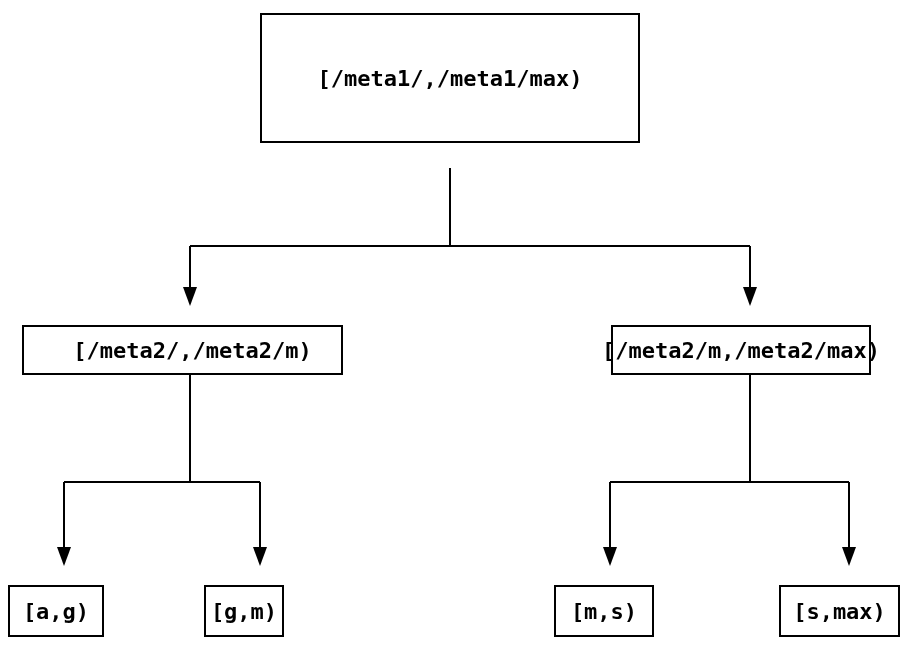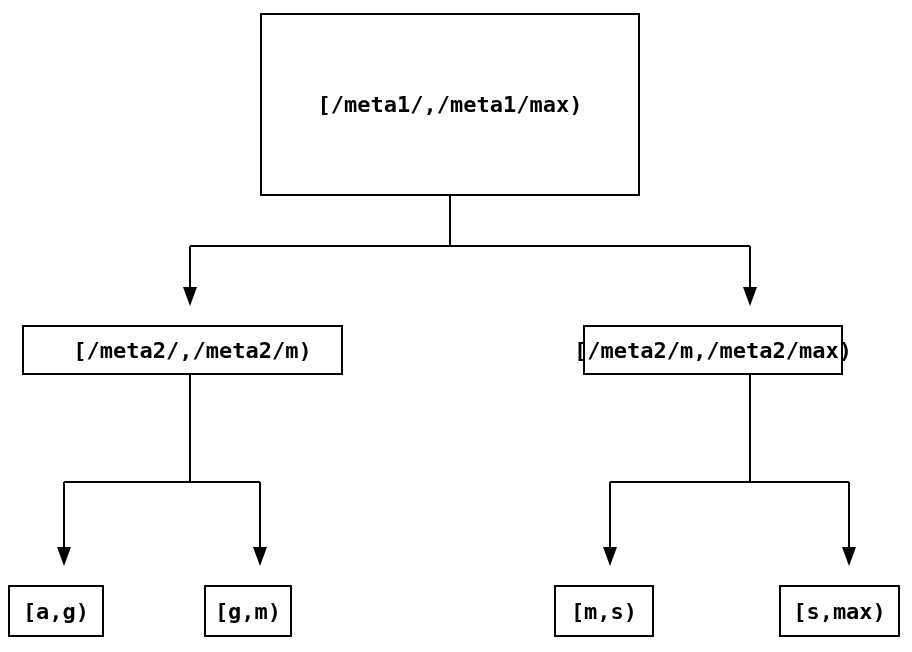--- a/index.html
+++ b/index.html
@@ -38,25 +38,25 @@
     border: 2px solid #000000;
     background: #ffffff;
     display: flex;
     align-items: center;
     justify-content: center;
     font-size: 22px;
     font-weight: bold;
     letter-spacing: 0;
     white-space: nowrap;
   }
-  .node-root  { left: 260px; top: 13px;  width: 380px; height: 183px; }
+  .node-root  { left: 260px; top: 13px;  width: 380px; height: 130px; }
   .node-mid-l { left: 22px;  top: 325px; width: 321px; height: 50px; padding-left: 20px; }
-  .node-mid-r { left: 583px; top: 325px; width: 260px; height: 50px; }
+  .node-mid-r { left: 611px; top: 325px; width: 260px; height: 50px; }
   .node-leaf1 { left: 8px;   top: 585px; width: 96px; height: 52px; }
-  .node-leaf2 { left: 204px; top: 585px; width: 88px; height: 52px; text-align: center; }
+  .node-leaf2 { left: 204px; top: 585px; width: 80px; height: 52px; text-align: center; }
   .node-leaf3 { left: 554px; top: 585px; width: 100px; height: 52px; }
   .node-leaf4 { left: 779px; top: 585px; width: 121px; height: 52px; }
 </style>
 </head>
 <body>
 
 <div class="canvas">
 
   <svg class="connectors" viewBox="0 0 912 652" xmlns="http://www.w3.org/2000/svg">
 

